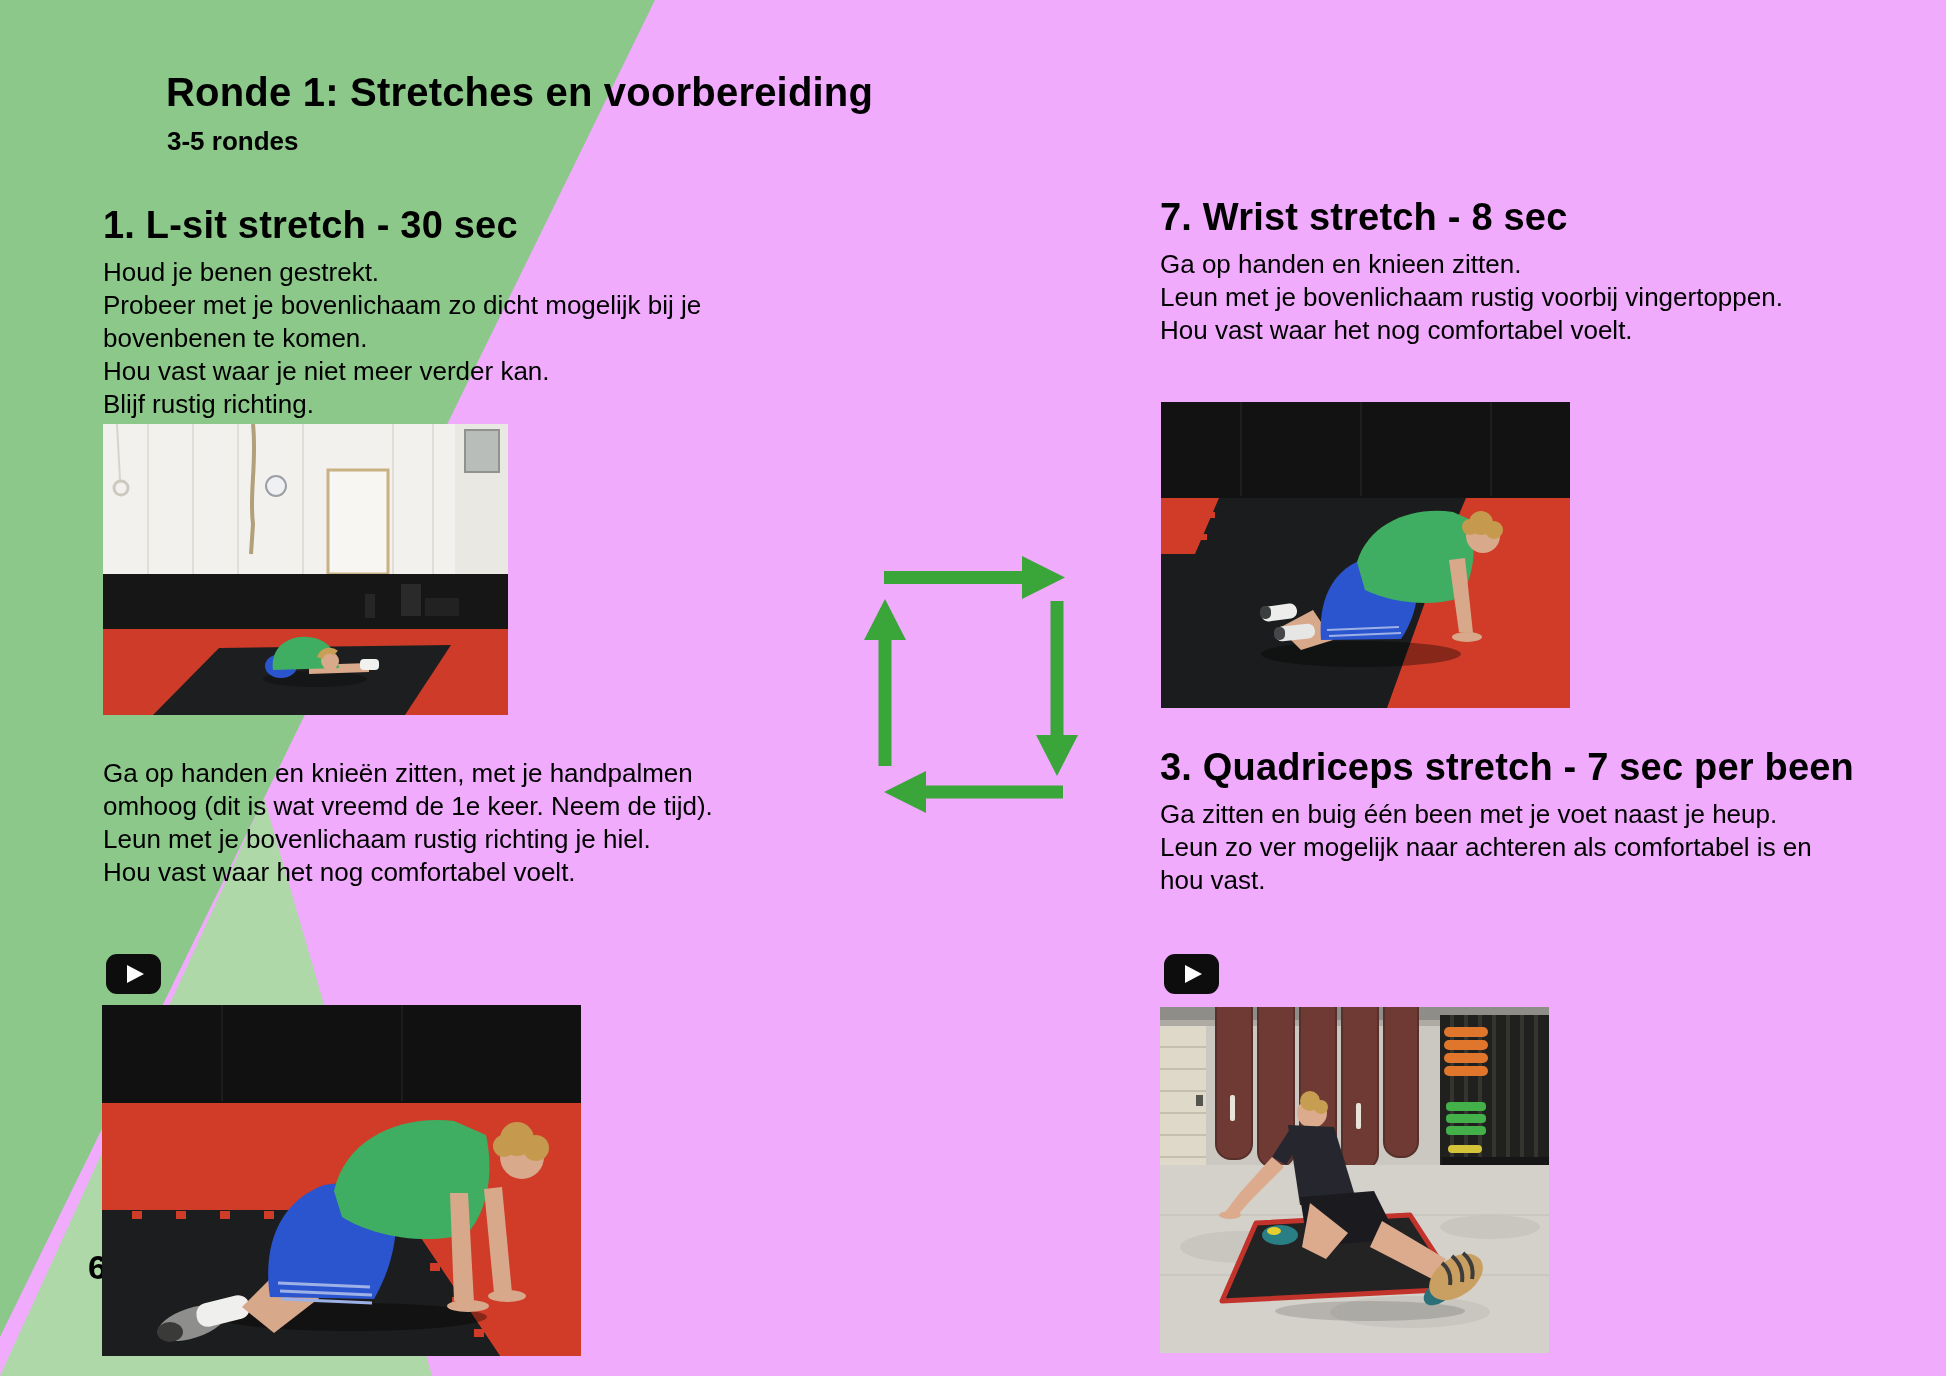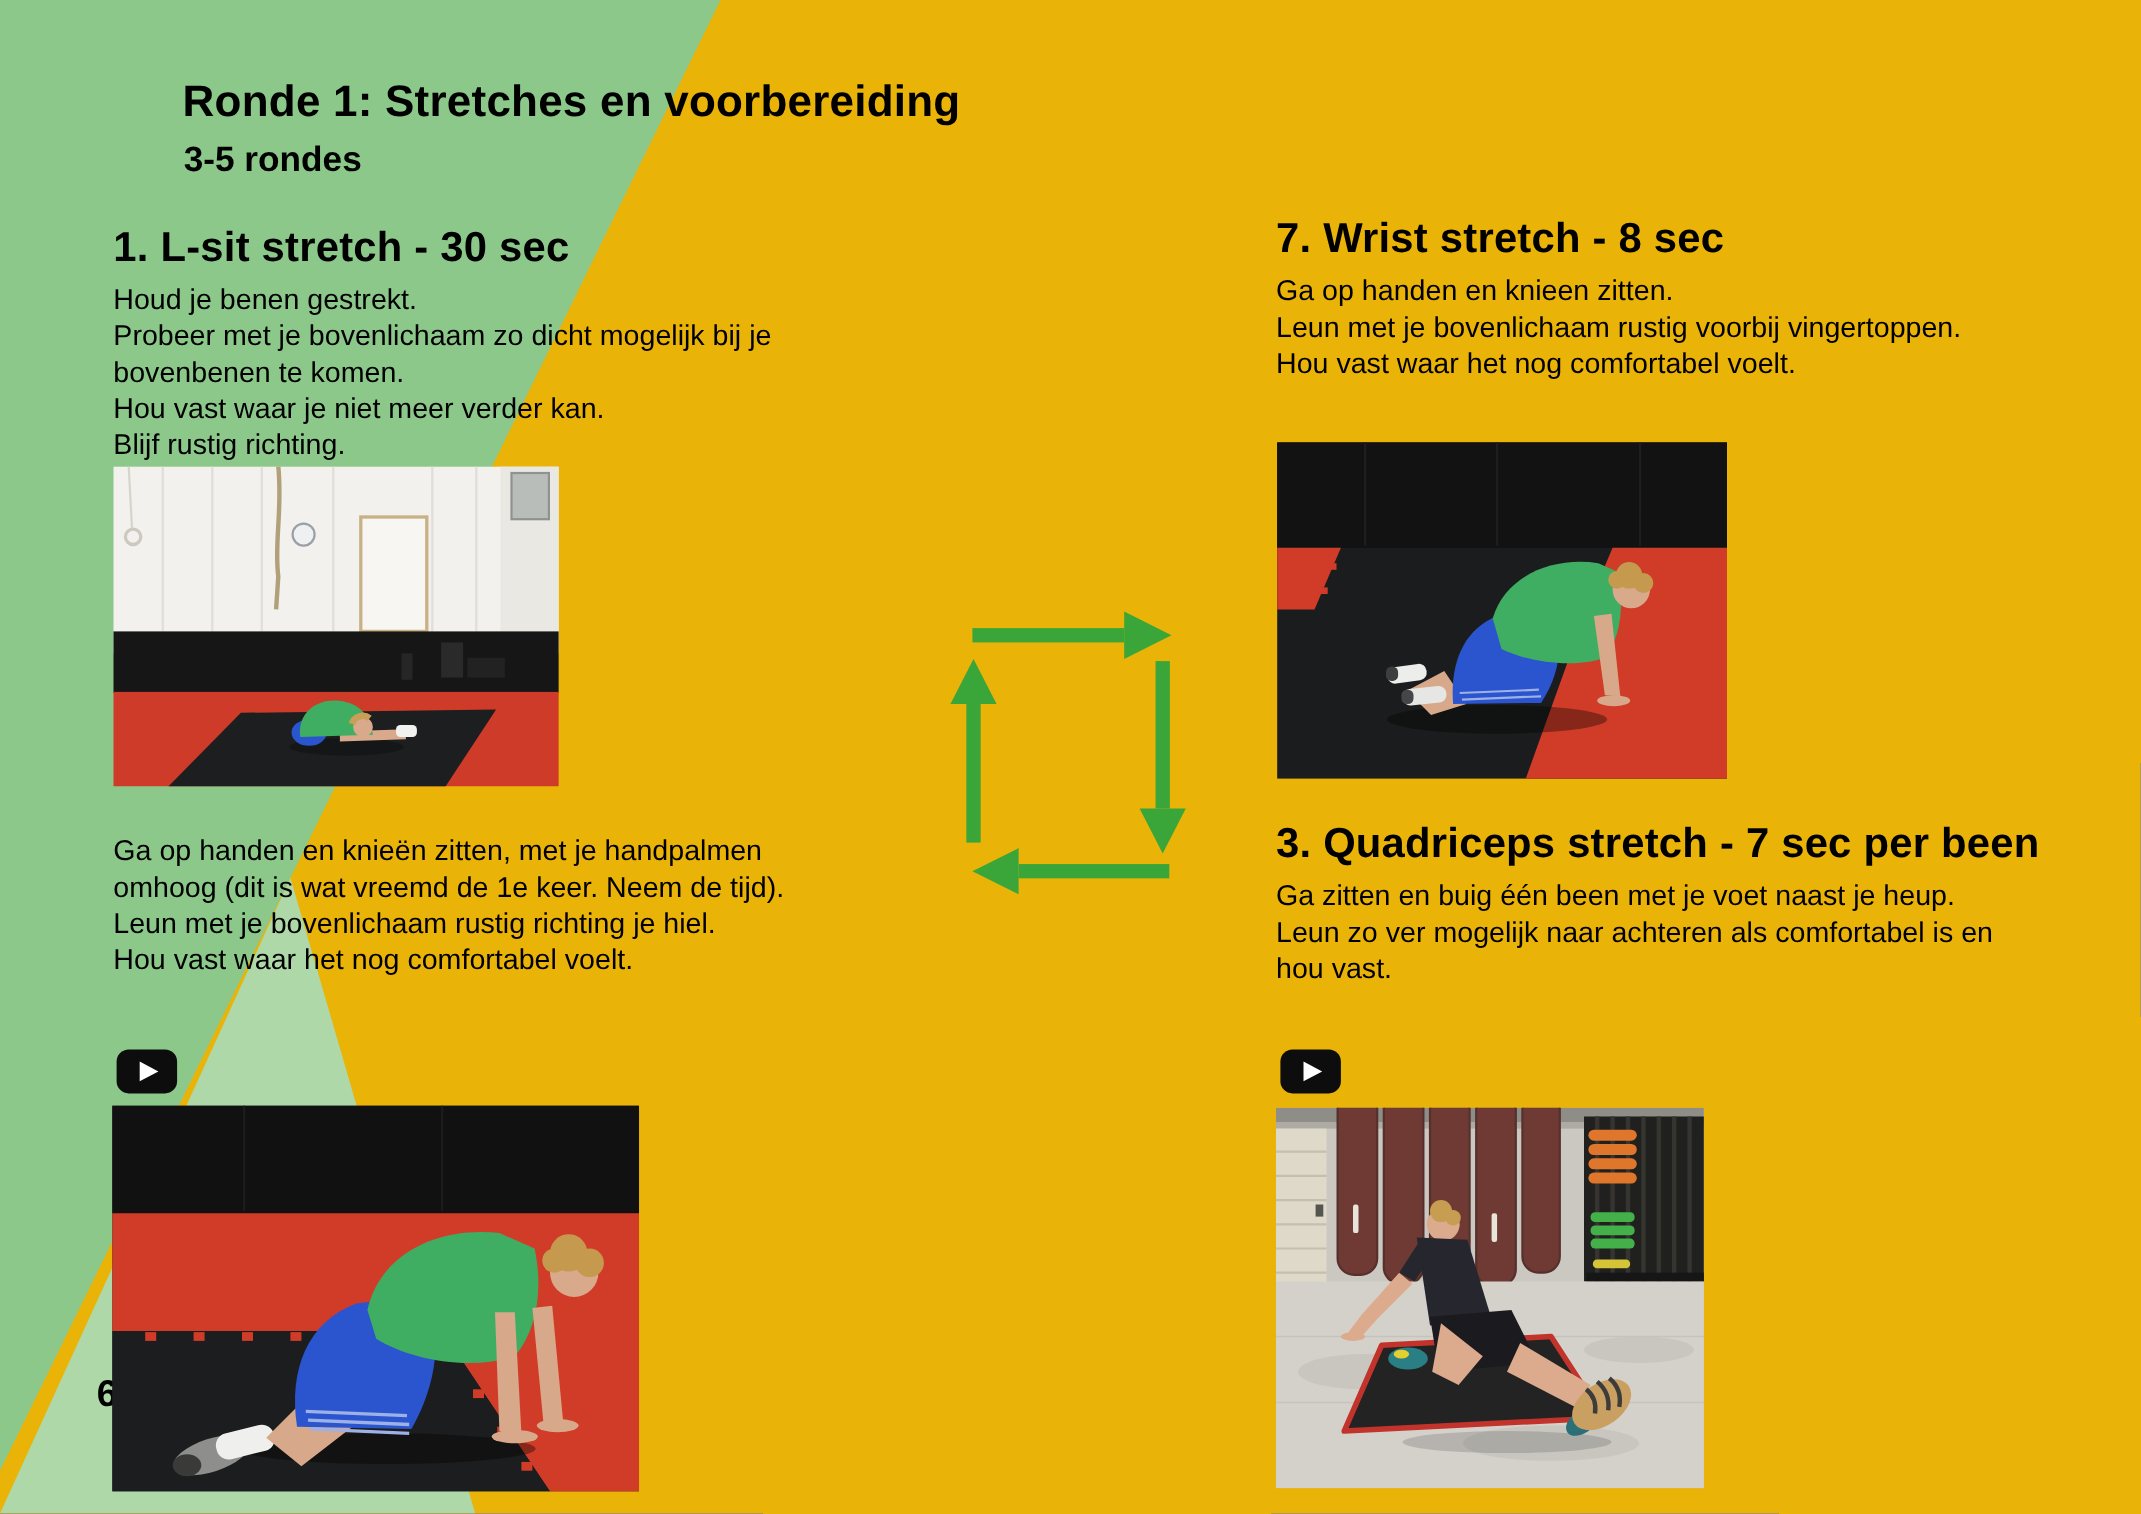--- a/index.html
+++ b/index.html
@@ -1,25 +1,25 @@
 <!DOCTYPE html>
 <html><head>
 <meta charset="utf-8">
 <style>
   html,body{margin:0;padding:0;background:#888;}
   .slide{
-    position:relative;width:1946px;height:1376px;background:#eab308;
+    position:relative;width:1946px;height:1376px;background:#f0abfc;
     overflow:hidden;font-family:"Liberation Sans",sans-serif;color:#000;
   }
   .bg-shapes{position:absolute;left:0;top:0;width:1946px;height:1376px;}
   .title{
     position:absolute;left:166px;top:70px;font-size:40px;font-weight:bold;
     white-space:nowrap;letter-spacing:0.2px;
   }
-  .subtitle{position:absolute;left:167px;top:126px;font-size:32px;font-weight:bold;}
+  .subtitle{position:absolute;left:167px;top:126px;font-size:26px;font-weight:bold;}
   .sec{position:absolute;}
   .sec h2{margin:0;font-size:38px;font-weight:bold;white-space:nowrap;letter-spacing:0.2px;}
   .sec p{margin:9px 0 0;font-size:26px;line-height:33px;white-space:pre-line;}
   .sec1{left:103px;top:204px;}
   .sec2{left:1160px;top:196px;}
   .sec3{left:1160px;top:746px;}
   .sec4{left:103px;top:748px;}
   .photo{position:absolute;display:block;}
   .photo svg{display:block;width:100%;height:100%;}
   .photo1{left:103px;top:424px;width:405px;height:291px;}

